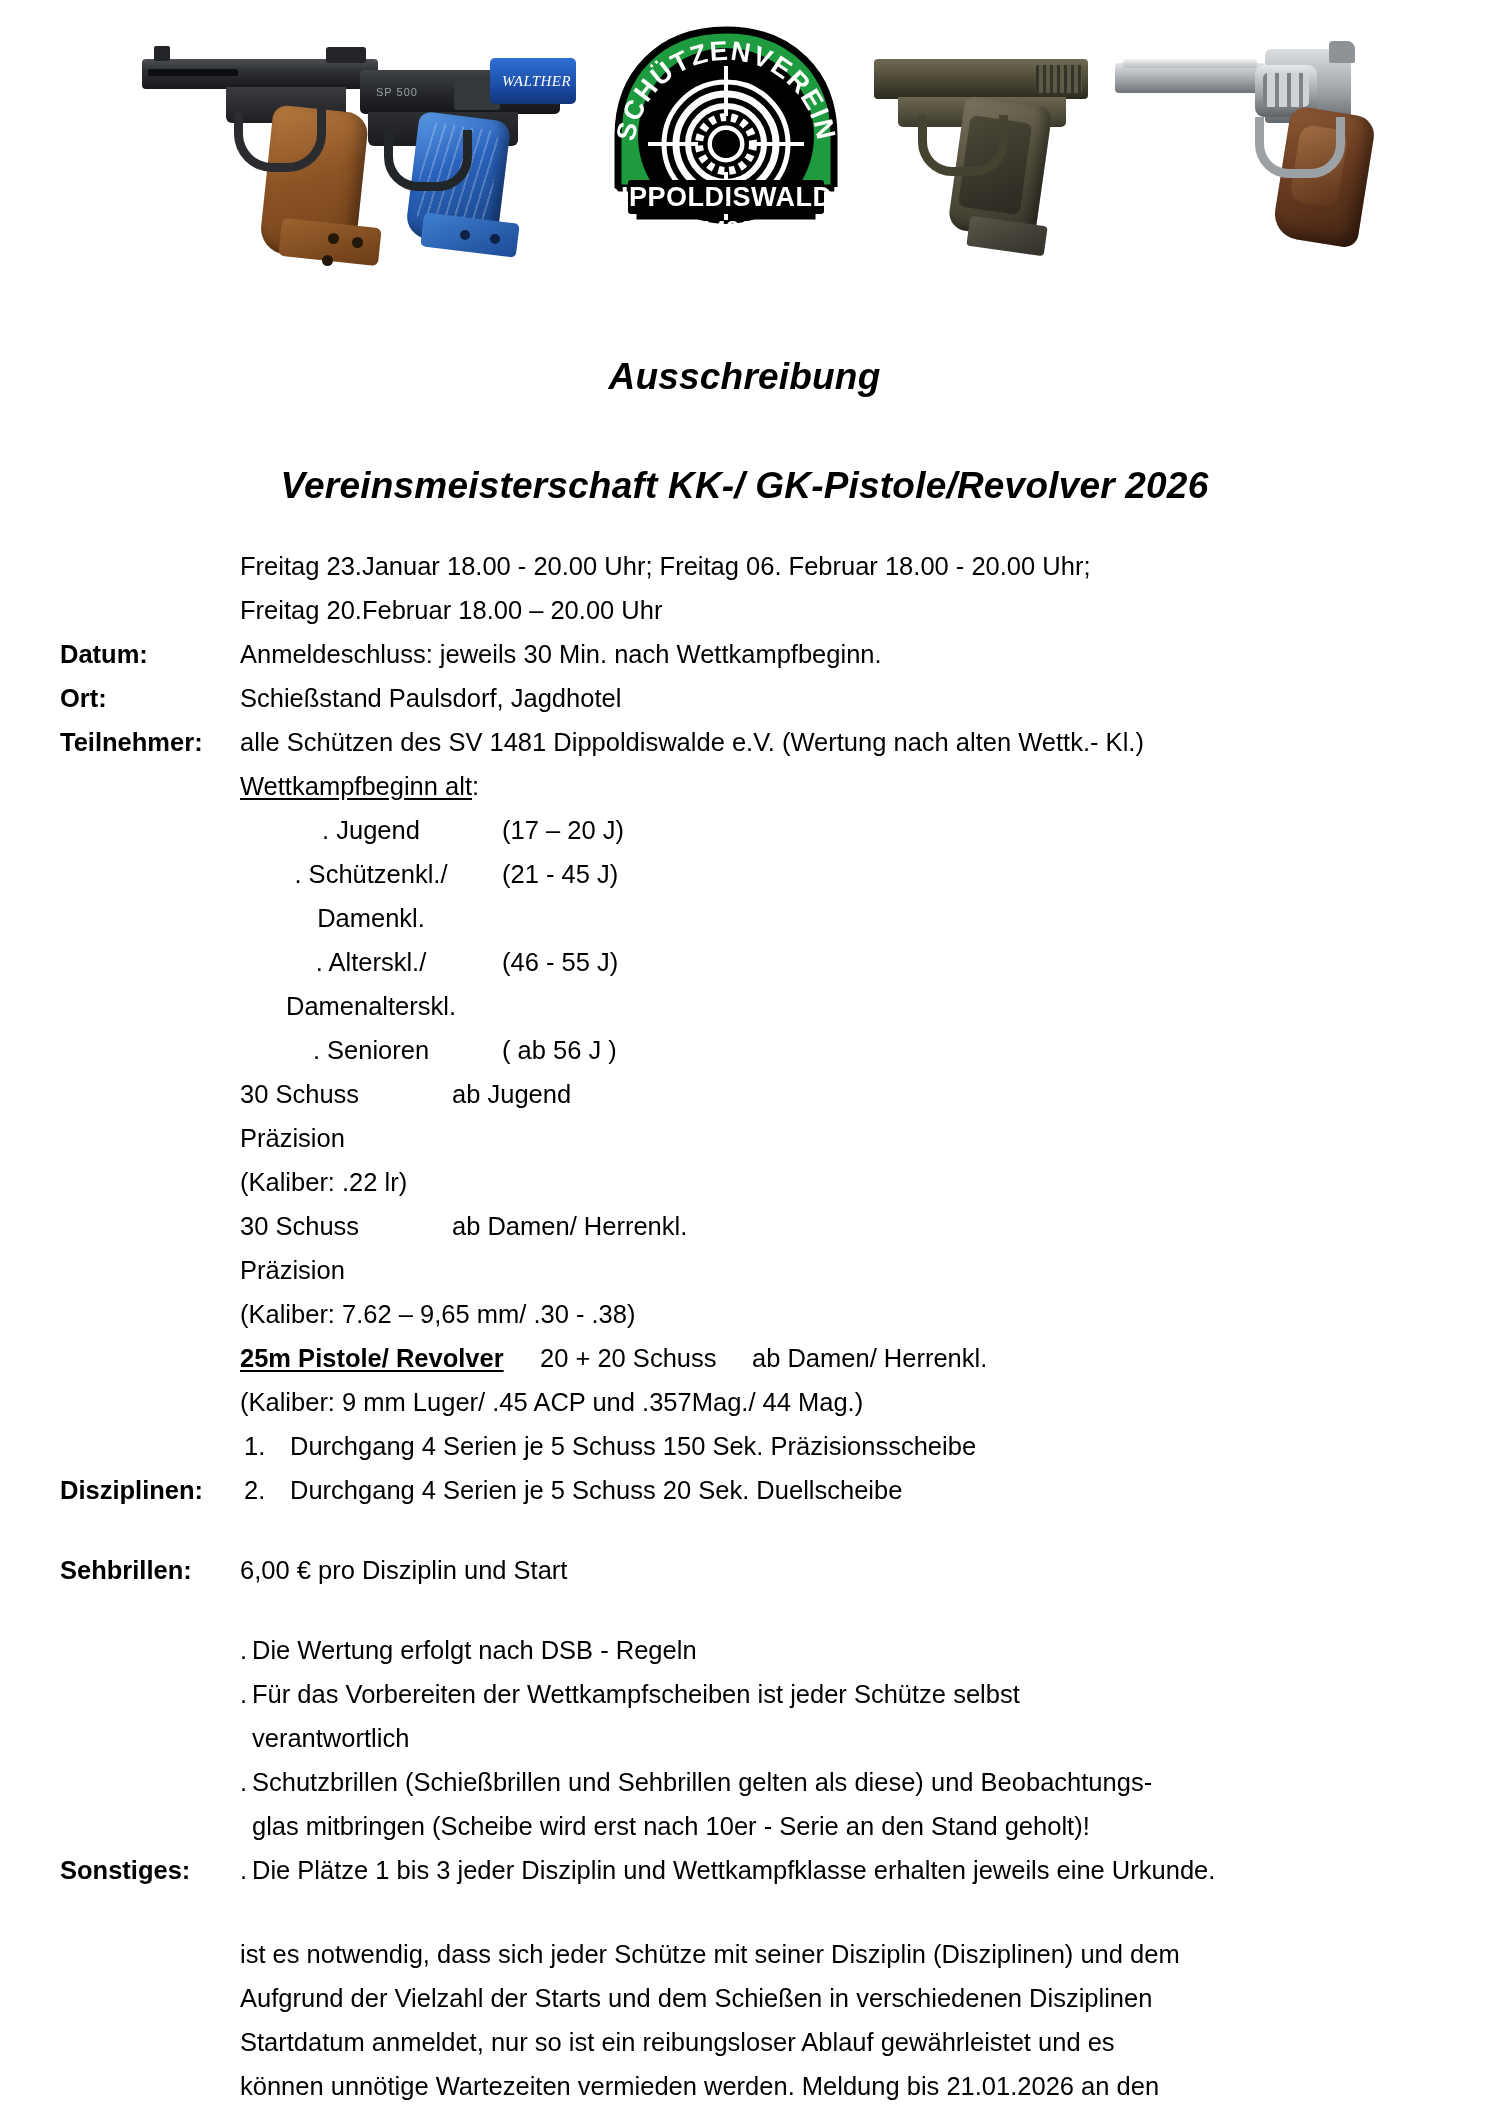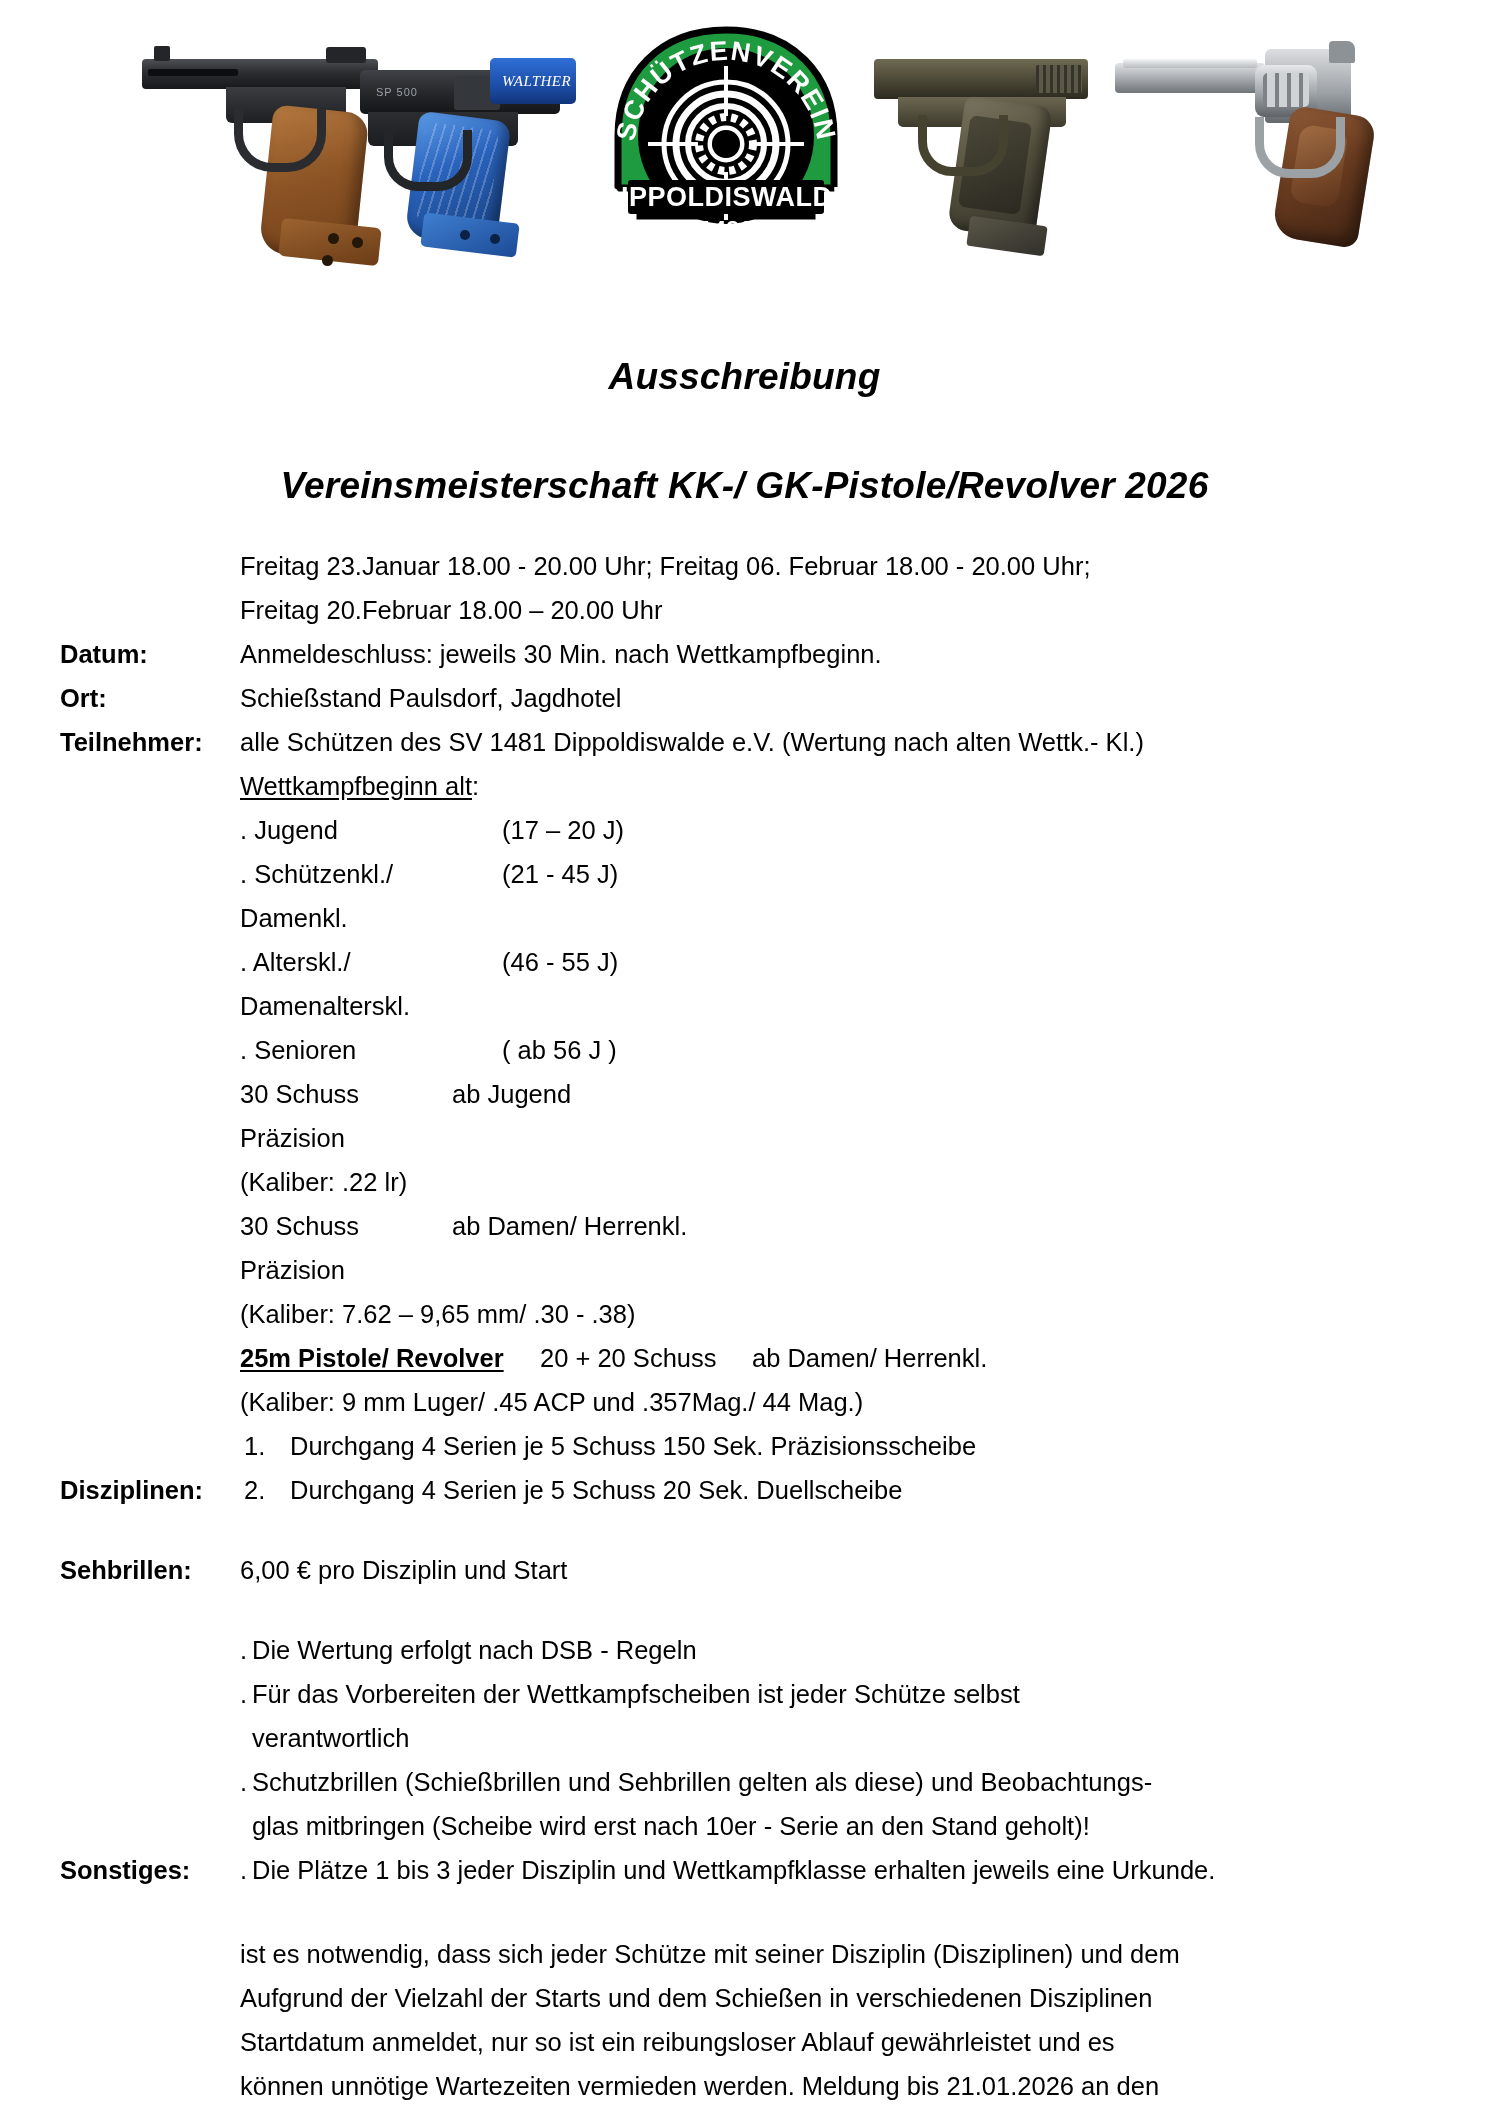--- a/index.html
+++ b/index.html
@@ -262,21 +262,21 @@
     font-weight: bold;
     white-space: nowrap;
   }
   .value { flex: 1 1 auto; }
   .value .cont { display: block; }
 
   .indent { padding-left: 180px; }
   .u { text-decoration: underline; text-underline-offset: 3px; }
 
   .class-line { display: flex; }
-  .class-line .cname { flex: 0 0 262px; }
+  .class-line .cname { flex: 0 0 262px; text-align: center; }
   .class-line .cage  { flex: 0 0 auto; }
 
   .disz-line { display: flex; align-items: baseline; }
   .disz-line .dname  { flex: 0 0 300px; font-weight: bold; }
   .disz-line .dshots { flex: 0 0 212px; }
   .disz-line .dclass { flex: 0 0 auto; }
 
   .ol-line { display: flex; }
   .ol-line .num { flex: 0 0 46px; padding-left: 4px; }
   .ol-line .txt { flex: 1 1 auto; }

